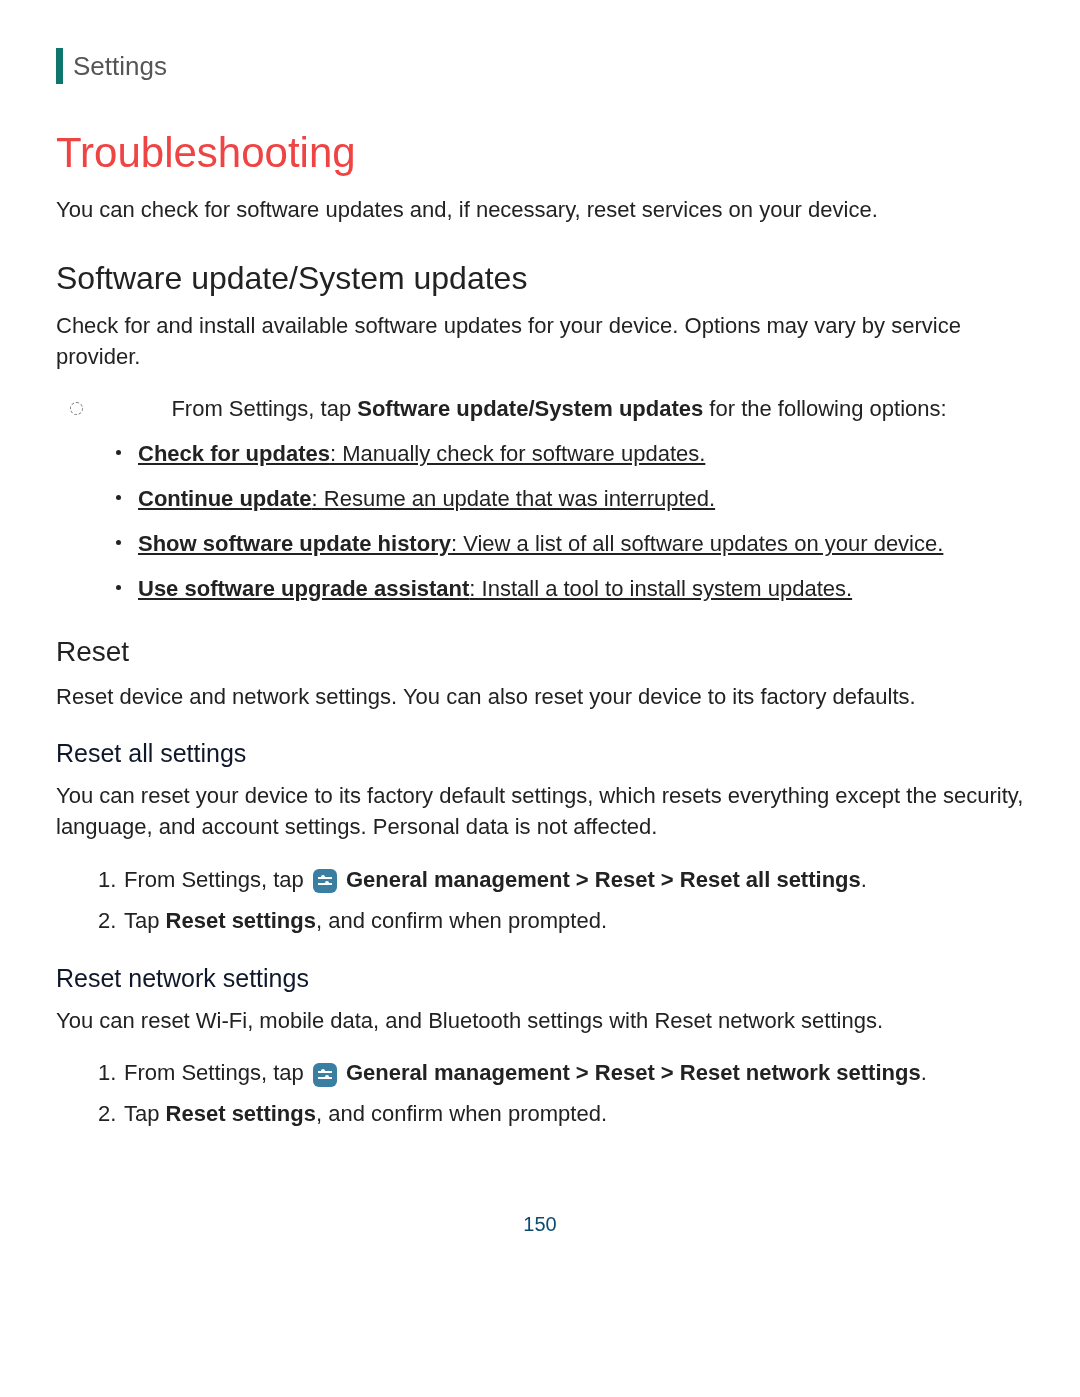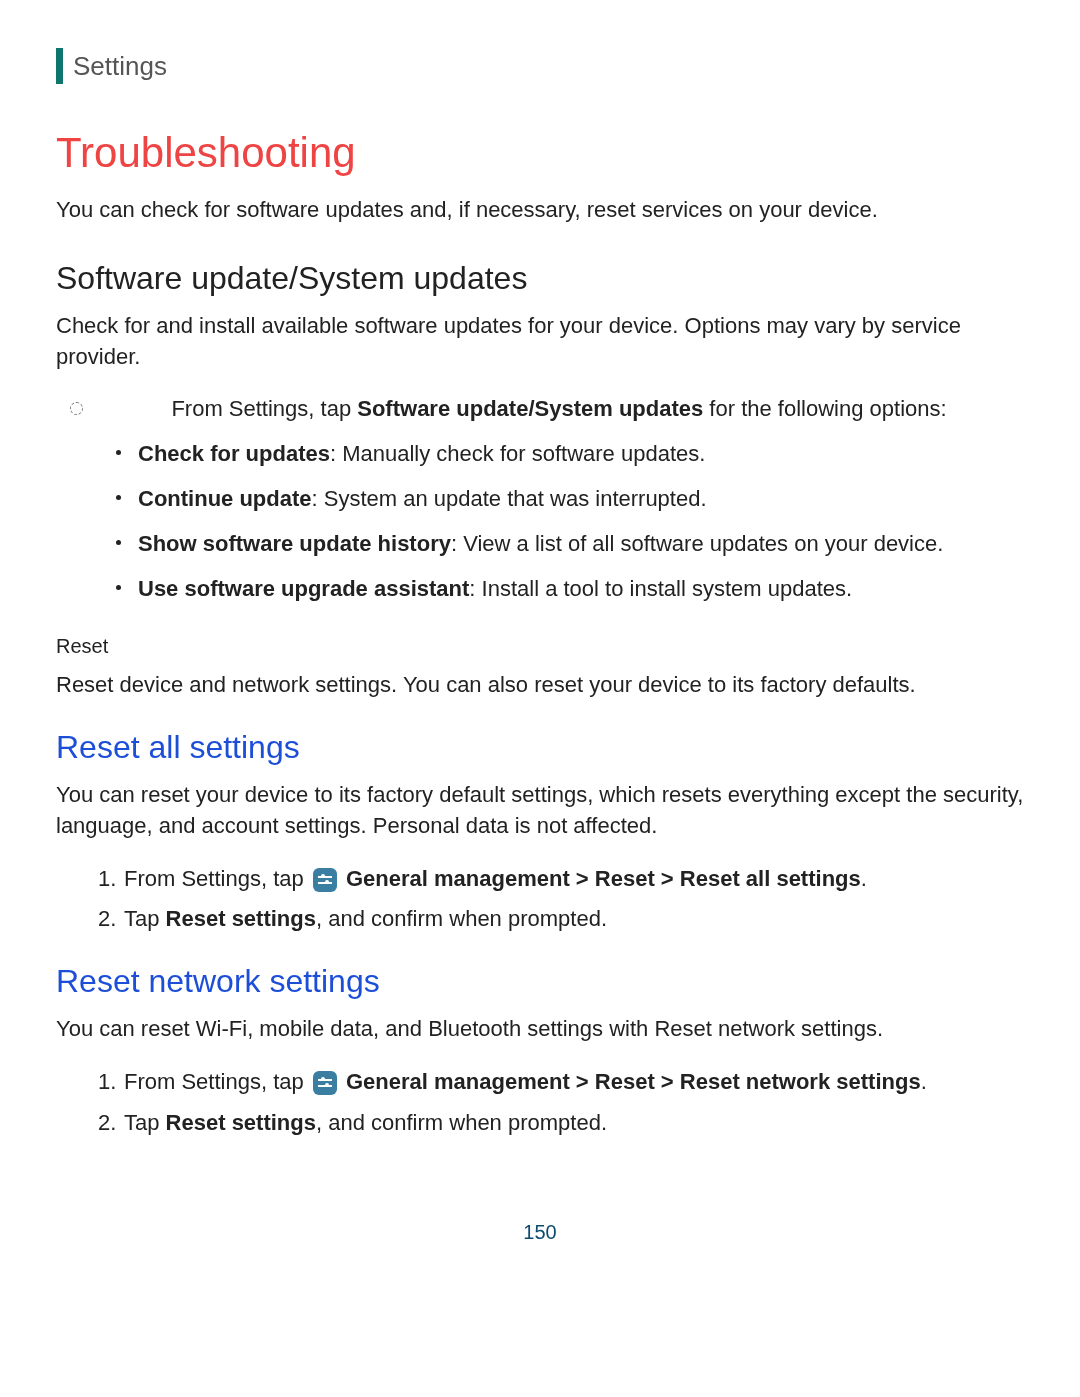--- a/index.html
+++ b/index.html
@@ -27,50 +27,50 @@
   }
   p { margin: 0 0 22px 0; }
   h2 {
     font-weight: 500;
     font-size: 32px;
     margin: 30px 0 10px 0;
     color: #222;
   }
   h3 {
     font-weight: 400;
-    font-size: 20px;
+    font-size: 28px;
     margin: 28px 0 10px 0;
     color: #222;
   }
   h4 {
     font-weight: 400;
-    font-size: 32px;
+    font-size: 25px;
     margin: 24px 0 10px 0;
-    color: #1d4ed8;
+    color: #0f172a;
   }
   .circle-list, .dot-list, .num-list {
     list-style: none;
     padding: 0;
     margin: 0 0 0 14px;
   }
   .circle-list > li {
     position: relative;
     padding-left: 24px;
     margin-bottom: 12px;
     text-align: center;
   }
   .circle-list > li::before {
     content: "";
     position: absolute;
     left: 0; top: 8px;
     width: 11px; height: 11px;
     border: 1.5px dashed #777;
     border-radius: 50%;
   }
-  .dot-list { margin-left: 60px; }
+  .dot-list { margin-left: 60px; text-decoration: underline; }
   .dot-list > li {
     position: relative;
     padding-left: 22px;
     margin: 14px 0;
   }
   .dot-list > li::before {
     content: "";
     position: absolute;
     left: 0; top: 11px;
     width: 5px; height: 5px;
@@ -131,21 +131,21 @@
 <p>Check for and install available software updates for your device. Options may vary by service provider.</p>
 
 <ul class="circle-list">
   <li>
     <span>From Settings, tap </span><span class="bold">Software update/System updates</span><span> for the following options:</span>
   </li>
 </ul>
 
 <ul class="dot-list">
   <li><span class="bold">Check for updates</span><span>: Manually check for software updates.</span></li>
-  <li><span class="bold">Continue update</span><span>: System an update that was interrupted.</span></li>
+  <li><span class="bold">Continue update</span><span>: Resume an update that was interrupted.</span></li>
   <li><span class="bold">Show software update history</span><span>: View a list of all software updates on your device.</span></li>
   <li><span class="bold">Use software upgrade assistant</span><span>: Install a tool to install system updates.</span></li>
 </ul>
 
 <h3>Reset</h3>
 <p>Reset device and network settings. You can also reset your device to its factory defaults.</p>
 
 <h4>Reset all settings</h4>
 <p>You can reset your device to its factory default settings, which resets everything except the security, language, and account settings. Personal data is not affected.</p>
 

